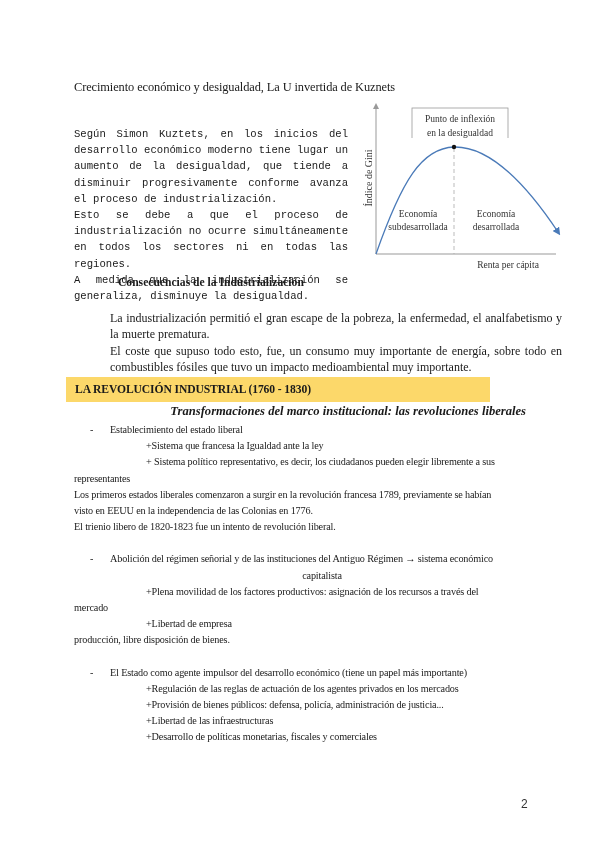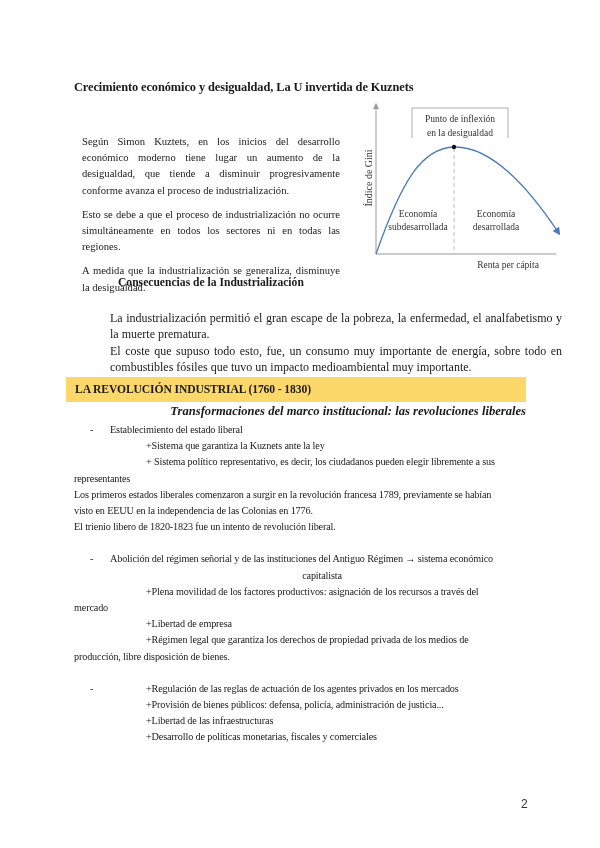--- a/index.html
+++ b/index.html
@@ -1,27 +1,27 @@
 <!DOCTYPE html>
 <html><head>
 <meta charset="utf-8">
 <style>
   html, body { margin: 0; padding: 0; background: #ffffff; }
   body { width: 600px; height: 848px; position: relative; overflow: hidden;
          font-family: "Liberation Serif", "DejaVu Serif", serif; color: #1a1a1a; }
   .abs { position: absolute; }
-  .title { left: 74px; top: 80px; font-size: 12.4px; font-weight: bold; letter-spacing: -0.1px; text-align: center; }
+  .title { left: 74px; top: 80px; font-size: 12.4px; font-weight: normal; letter-spacing: -0.1px; text-align: center; }
   .intro { left: 74px; top: 126px; width: 274px; font-size: 10.6px; line-height: 16.2px; text-align: justify; }
-  .intro p { margin: 8px; }
+  .intro p { margin: 0; font-family: Liberation Mono, monospace; }
   .figure { left: 362px; top: 100px; width: 200px; height: 180px; }
   .figure text { font-family: "Liberation Serif", "DejaVu Serif", serif; }
   .cons-title { left: 118px; top: 276px; font-size: 11.6px; font-weight: bold; }
   .cons { left: 74px; top: 310px; width: 452px; font-size: 12px; line-height: 16.4px; text-align: justify; margin-left: 36px; }
   .cons p { margin: 0; }
-  .banner { left: 66px; top: 377px; width: 460px; height: 25px; background: #fcd86a; }
+  .banner { left: 66px; top: 377px; width: 424px; height: 25px; background: #fcd86a; }
   .banner span { position: absolute; left: 9px; top: 6px; font-size: 11.6px; font-weight: bold; letter-spacing: -0.1px; }
   .subtitle { left: 66px; top: 404px; width: 460px; text-align: right; font-size: 12.6px; font-weight: bold; font-style: italic; }
   .body { left: 74px; top: 422px; width: 460px; font-size: 10.2px; line-height: 16.2px; letter-spacing: -0.15px; }
   .line { position: relative; white-space: nowrap; }
   .dash { position: absolute; left: 16px; }
   .lvl1 { padding-left: 36px; }
   .lvl2 { padding-left: 72px; }
   .cont1 { padding-left: 36px; text-align: center; }
   .gap { height: 16px; }
   .pagenum { left: 521px; top: 797px; font-family: "Liberation Sans", "DejaVu Sans", sans-serif; font-size: 12px; color: #333; }
@@ -70,35 +70,34 @@
 </div>
 
 <div class="abs banner">
   <span>LA REVOLUCIÓN INDUSTRIAL (1760 - 1830)</span>
 </div>
 
 <div class="abs subtitle">Transformaciones del marco institucional: las revoluciones liberales</div>
 
 <div class="abs body">
   <div class="line lvl1"><span class="dash">-</span><span>Establecimiento del estado liberal</span></div>
-  <div class="line lvl2">+Sistema que garantiza la  Kuznets ante la ley</div>
+  <div class="line lvl2">+Sistema que francesa la  Igualdad ante la ley</div>
   <div class="line lvl2">+ Sistema político representativo, es decir, los ciudadanos pueden elegir libremente a sus</div>
   <div class="line">representantes</div>
   <div class="line">Los primeros estados liberales comenzaron a surgir en la revolución francesa 1789, previamente se habían</div>
   <div class="line">visto en EEUU en la independencia de las Colonias en 1776.</div>
   <div class="line">El trienio libero de 1820-1823 fue un intento de revolución liberal.</div>
   <div class="gap"></div>
   <div class="line lvl1"><span class="dash">-</span><span>Abolición del régimen señorial y de las instituciones del Antiguo Régimen → sistema económico</span></div>
   <div class="line cont1">capitalista</div>
   <div class="line lvl2">+Plena movilidad de los factores productivos: asignación de los recursos a través del</div>
   <div class="line">mercado</div>
   <div class="line lvl2">+Libertad de empresa</div>
-  <div class="line lvl2">+Régimen legal que garantiza los derechos de propiedad privada de los medios de</div>
   <div class="line">producción, libre disposición de bienes.</div>
   <div class="gap"></div>
-  <div class="line lvl1"><span class="dash">-</span></div>
+  <div class="line lvl1"><span class="dash">-</span><span>El Estado como agente impulsor del desarrollo económico (tiene un papel más importante)</span></div>
   <div class="line lvl2">+Regulación de las reglas de actuación de los agentes privados en los mercados</div>
   <div class="line lvl2">+Provisión de bienes públicos: defensa, policía, administración de justicia...</div>
   <div class="line lvl2">+Libertad de las infraestructuras</div>
   <div class="line lvl2">+Desarrollo de políticas monetarias, fiscales y comerciales</div>
 </div>
 
 <div class="abs pagenum">2</div>
 
 </body></html>

